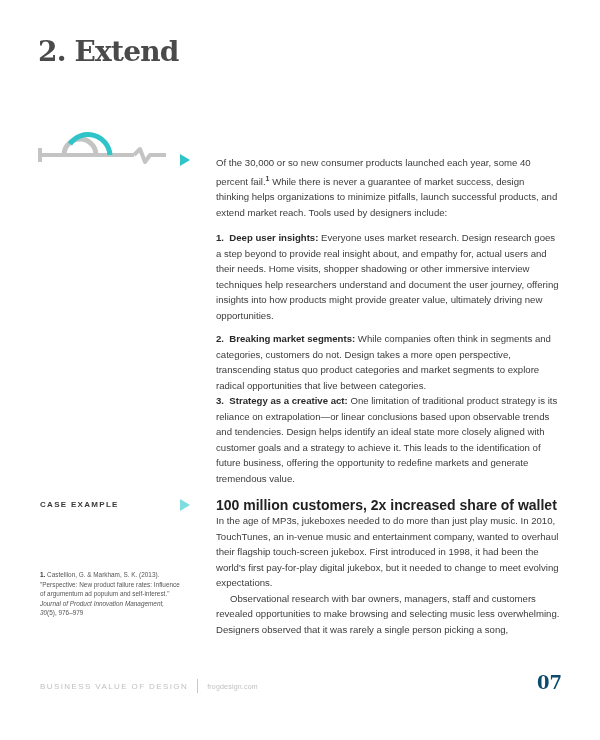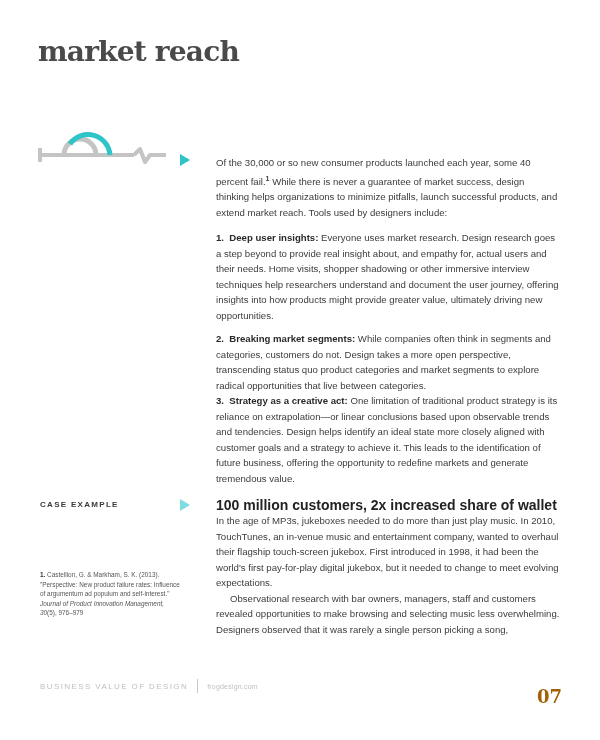--- a/index.html
+++ b/index.html
@@ -16,27 +16,27 @@
   .case-label { position:absolute; left:40px; top:500px; font-size:8px; letter-spacing:1.3px; font-weight:bold; color:#3a3a3a; }
   .case { position:absolute; left:216px; top:498px; width:344px; font-size:9.6px; line-height:15.5px; color:#3c3c3c; }
   .case h3 { margin:0; font-size:14px; font-weight:bold; color:#222; line-height:15px; }
   .case p { margin:0; }
   .case .indent { text-indent:14px; }
   .footnote { position:absolute; left:40px; top:570px; width:140px; font-size:6.4px; line-height:9.6px; color:#555; }
   .footnote b { color:#333; }
   .footer { position:absolute; left:40px; top:679px; font-size:8px; letter-spacing:1.4px; color:#c0c0c0; display:flex; align-items:center; }
   .footer .sep { width:1px; height:14px; background:#c8c8c8; margin:0 9px; }
   .footer .site { letter-spacing:0.2px; font-size:7px; }
-  .pagenum { position:absolute; right:38px; top:672px; font-family:"DejaVu Serif", serif; font-weight:bold; font-size:18px; color:#a16207;margin-top:14px; }
+  .pagenum { position:absolute; right:38px; top:672px; font-family:"DejaVu Serif", serif; font-weight:bold; font-size:18px; color:#0c4a6e; }
 </style>
 </head>
 <body>
 
 <h1 class="title">
-  <span>market reach</span>
+  <span>2. Extend</span>
 </h1>
 
 <svg class="deco" width="130" height="34" viewBox="0 0 130 34">
   <line x1="2" y1="18" x2="2" y2="32" stroke="#c4c4c4" stroke-width="4"></line>
   <line x1="2" y1="25" x2="96" y2="25" stroke="#c4c4c4" stroke-width="4"></line>
   <polyline points="96,25 102,19 107,32 112,25 128,25" fill="none" stroke="#c4c4c4" stroke-width="4" stroke-linejoin="round"></polyline>
   <path d="M 26 25 A 16 16 0 0 1 58 25" fill="none" stroke="#c4c4c4" stroke-width="5"></path>
   <path d="M 32 14 A 22 22 0 0 1 72 25" fill="none" stroke="#2ec4c8" stroke-width="5"></path>
 </svg>
 

